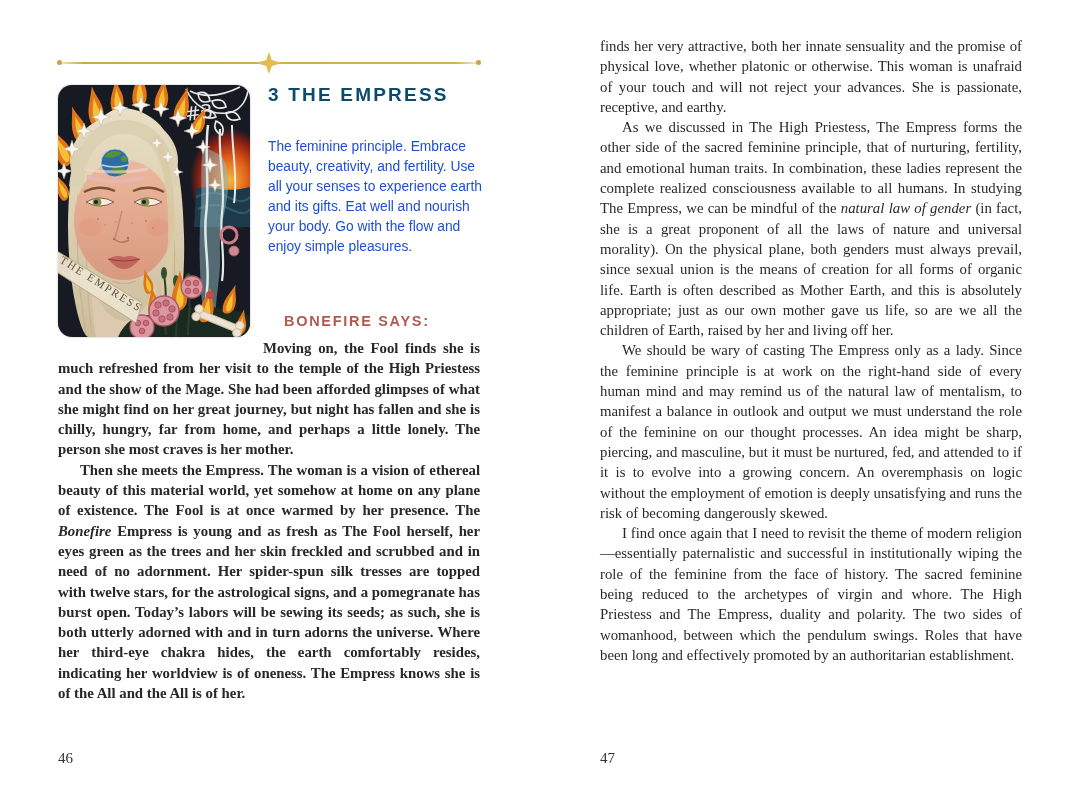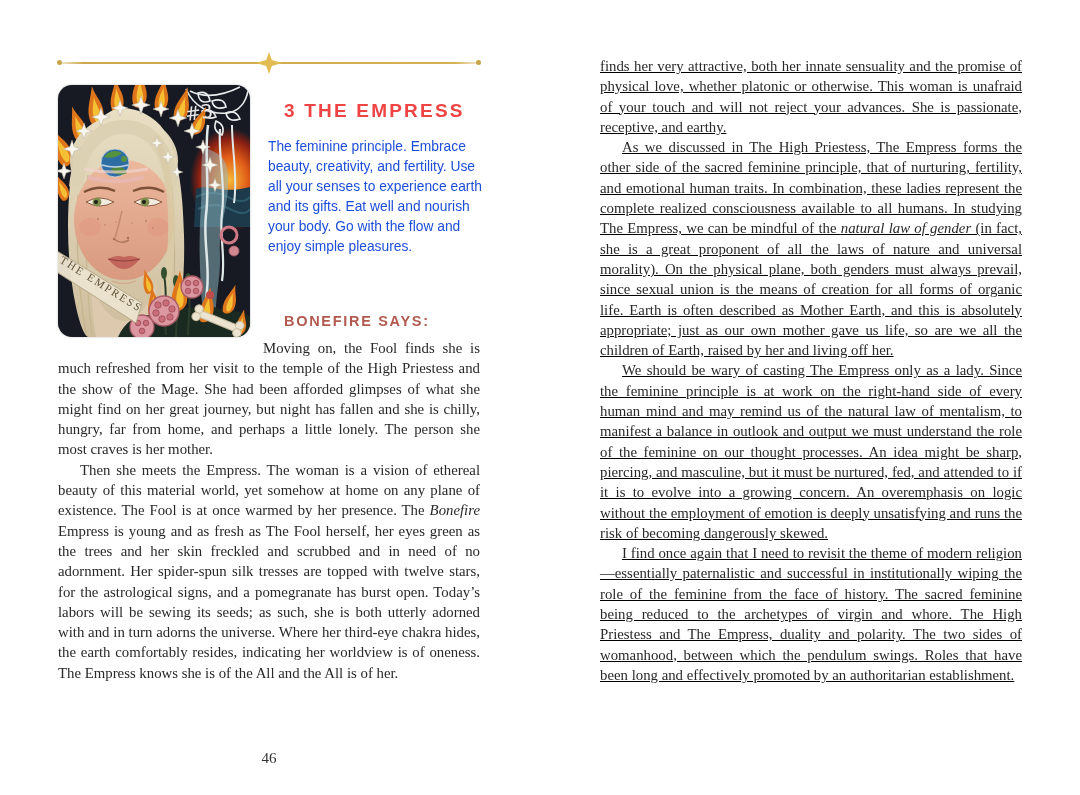--- a/index.html
+++ b/index.html
@@ -9,37 +9,37 @@
   .divider{position:absolute;left:58px;top:52px;width:422px;height:22px;}
   .divider-line{position:absolute;left:0;top:10px;width:422px;height:1.6px;
     background:linear-gradient(90deg,rgba(206,168,72,.2),#cea84e 6%,#d5b053 94%,rgba(206,168,72,.2));}
   .divider-dot{position:absolute;top:8px;width:5px;height:5px;border-radius:50%;background:#c9a44a;}
   .divider-dot.left{left:-1px;} .divider-dot.right{right:-1px;}
   .sparkle{position:absolute;left:50%;top:0;transform:translateX(-50%);}
   
   .card-fig{position:absolute;left:58px;top:85px;width:192px;height:252px;margin:0;
             filter:drop-shadow(0 0 1px rgba(0,0,0,.25));}
   .side-col{position:absolute;left:268px;top:84px;width:214px;}
-  .chapter-title{margin:16px;font-family:"Liberation Sans",sans-serif;font-size:19px;font-weight:700;
-                 letter-spacing:2.2px;color:#ef4444;}
+  .chapter-title{margin:0;font-family:"Liberation Sans",sans-serif;font-size:19px;font-weight:700;
+                 letter-spacing:2.2px;color:#0c4a6e;}
   .card-intro{position:absolute;left:0;top:53px;width:214px;margin:0;
               font-family:"Liberation Sans",sans-serif;font-size:13.8px;line-height:20px;color:#1d4ed8;}
   .section-heading{position:absolute;left:0;top:213px;margin:16px;font-family:"Liberation Sans",sans-serif;
                    font-size:14.5px;font-weight:700;letter-spacing:1.7px;color:#b25a50;}
   
   .body-text{position:absolute;width:422px;}
-  #left-body{left:58px;top:338px;}
-  #right-body{left:600px;top:56px;text-decoration:underline;}
+  #left-body{left:58px;top:338px;font-weight:bold;}
+  #right-body{left:600px;top:36px;}
   .body-text p{margin:0;text-align:justify;font-size:14.8px;line-height:20.3px;color:#282828;}
   .body-text p.p-ind{text-indent:22px;}
   .body-text p.p-card{text-indent:205px;}
   .body-text p.p-flush{text-indent:0;}
   .body-text em{font-style:italic;}
   
-  .pagenum{position:absolute;top:750px;width:422px;text-align:center;
+  .pagenum{position:absolute;top:750px;width:422px;
            font-size:15px;color:#333;}
   .pagenum.left{left:58px;} .pagenum.right{left:600px;}
 </style>
 </head>
 <body>
 
 <div class="canvas">
 
   <div class="divider">
     <span class="divider-line"></span>
@@ -271,14 +271,15 @@
       <p class="p-ind"><span>Then she meets the Empress. The woman is a vision of ethereal beauty of this material world, yet somehow at home on any plane of existence. The Fool is at once warmed by her presence. The </span><em>Bonefire</em><span> Empress is young and as fresh as The Fool herself, her eyes green as the trees and her skin freckled and scrubbed and in need of no adornment. Her spider-spun silk tresses are topped with twelve stars, for the astrological signs, and a pomegranate has burst open. Today’s labors will be sewing its seeds; as such, she is both utterly adorned with and in turn adorns the universe. Where her third-eye chakra hides, the earth comfortably resides, indicating her worldview is of oneness. The Empress knows she is of the All and the All is of her.</span></p>
     </div>
   <div class="pagenum left">46</div>
 
   <div class="body-text" id="right-body">
       <p class="p-flush"><span>finds her very attractive, both her innate sensuality and the promise of physical love, whether platonic or otherwise. This woman is unafraid of your touch and will not reject your advances. She is passionate, receptive, and earthy.</span></p>
       <p class="p-ind"><span>As we discussed in The High Priestess, The Empress forms the other side of the sacred feminine principle, that of nurturing, fertility, and emotional human traits. In combination, these ladies represent the complete realized consciousness available to all humans. In studying The Empress, we can be mindful of the </span><em>natural law of gender</em><span> (in fact, she is a great proponent of all the laws of nature and universal morality). On the physical plane, both genders must always prevail, since sexual union is the means of creation for all forms of organic life. Earth is often described as Mother Earth, and this is absolutely appropriate; just as our own mother gave us life, so are we all the children of Earth, raised by her and living off her.</span></p>
       <p class="p-ind"><span>We should be wary of casting The Empress only as a lady. Since the feminine principle is at work on the right-hand side of every human mind and may remind us of the natural law of mentalism, to manifest a balance in outlook and output we must understand the role of the feminine on our thought processes. An idea might be sharp, piercing, and masculine, but it must be nurtured, fed, and attended to if it is to evolve into a growing concern. An overemphasis on logic without the employment of emotion is deeply unsatisfying and runs the risk of becoming dangerously skewed.</span></p>
       <p class="p-ind"><span>I find once again that I need to revisit the theme of modern religion—essentially paternalistic and successful in institutionally wiping the role of the feminine from the face of history. The sacred feminine being reduced to the archetypes of virgin and whore. The High Priestess and The Empress, duality and polarity. The two sides of womanhood, between which the pendulum swings. Roles that have been long and effectively promoted by an authoritarian establishment.</span></p>
     </div>
+  <div class="pagenum right">47</div>
 
 </div>
 
 </body></html>

